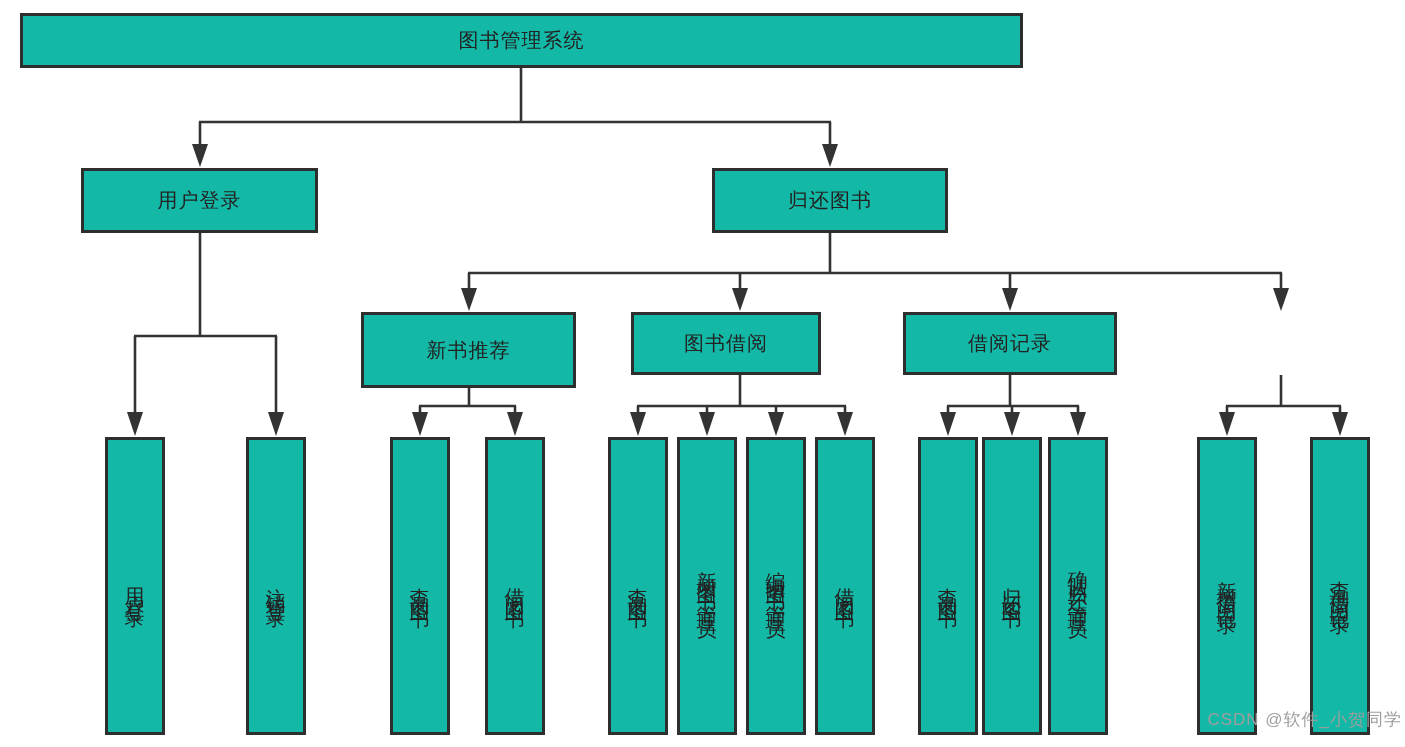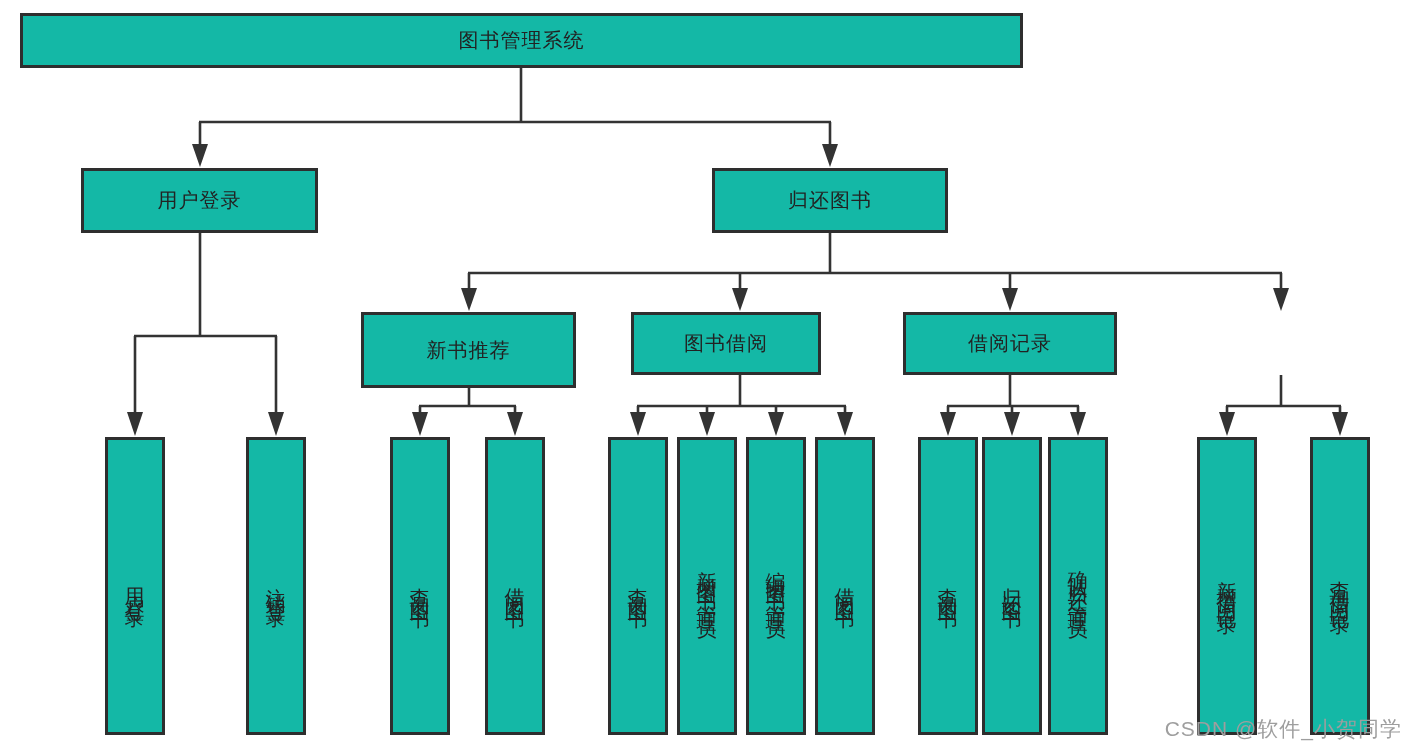--- a/index.html
+++ b/index.html
@@ -33,22 +33,22 @@
   }
   .box.leaf{
     writing-mode:vertical-rl;
     text-orientation:mixed;
     letter-spacing:7px;
     line-height:1;
     padding:6px 0;
   }
   .watermark{
     position:absolute;
-    right:3px;bottom:4px;
-    font-size:21px;
+    right:3px;bottom:16px;
+    font-size:17px;
     color:var(--watermark);
     letter-spacing:1px;
     white-space:nowrap;
   }
 </style>
 </head>
 <body>
 
 <div class="canvas">
 

